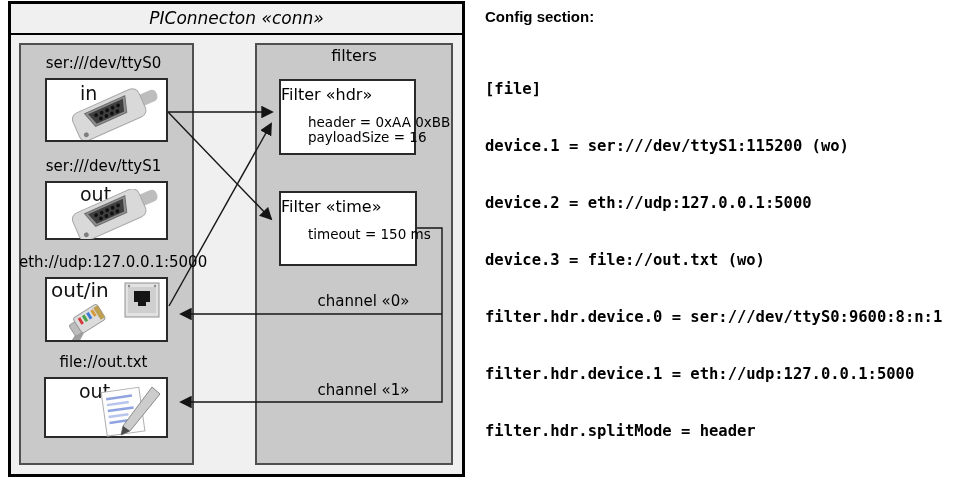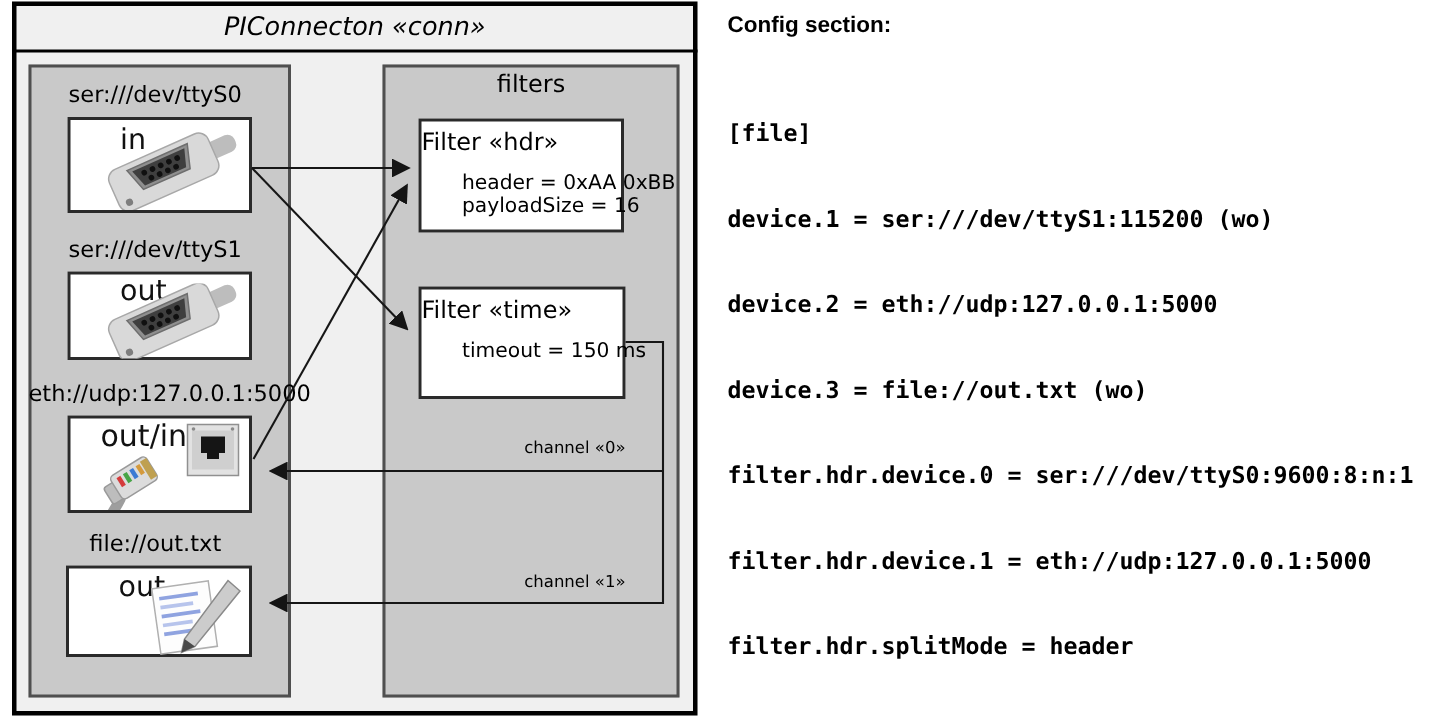--- a/index.html
+++ b/index.html
@@ -23,21 +23,21 @@
   
   .dev-label{position:absolute;left:19px;width:169px;text-align:center;font-size:15px;height:18px;}
   .dev-box{position:absolute;background:#fff;border:2px solid #2a2a2a;box-sizing:border-box;}
   .mode-label{position:absolute;font-size:19px;line-height:19px;color:#111;}
 
   
   .filter-box{position:absolute;background:#fff;border:2px solid #2a2a2a;box-sizing:border-box;}
   .filter-title{position:absolute;left:0;top:4px;width:100%;text-align:left;font-size:16px;}
   .filter-props{position:absolute;left:7px;top:34px;font-size:13.5px;line-height:15px;white-space:nowrap;margin-left:20px;}
 
-  .channel-label{position:absolute;left:310px;width:107px;text-align:right;font-size:11px;}
+  .channel-label{position:absolute;left:310px;width:107px;text-align:center;font-size:15px;}
 
   .overlay{position:absolute;left:0;top:0;pointer-events:none;}
 
   
   .config{position:absolute;left:485px;top:8px;}
   .config-heading{font-family:Liberation Sans, sans-serif;font-weight:bold;font-size:15px;height:18px;}
   .config-lines{margin-top:16px;font-family:"DejaVu Sans Mono",monospace;font-weight:bold;
                 font-size:15.5px;line-height:19px;white-space:pre;}
 </style>
 </head>
@@ -92,21 +92,21 @@
           <circle cx="47" cy="25" r="1.9" fill="#101010"></circle>
           <circle cx="53" cy="25" r="1.9" fill="#101010"></circle>
           <circle cx="59" cy="25" r="1.9" fill="#101010"></circle>
         <circle cx="21" cy="34" r="2.4" fill="#7e7e7e"></circle>
       </g>
     </svg>
   </div>
 
   <div class="dev-label" style="top:253px">eth://udp:127.0.0.1:5000</div>
   <div class="dev-box" style="left:45px;top:277px;width:123px;height:65px">
-    <div class="mode-label" style="left:20px;top:2px;font-size:20px">out/in</div>
+    <div class="mode-label" style="left:4px;top:2px;font-size:20px">out/in</div>
     <svg width="36" height="36" style="position:absolute;right:6px;top:3px">
       <rect x="1" y="1" width="34" height="34" fill="#e2e2e2" stroke="#909090"></rect>
       <rect x="4" y="5" width="28" height="26" fill="#cfcfcf"></rect>
       <path d="M10 9 h16 v11 h-4 v4 h-8 v-4 h-4 z" fill="#151515"></path>
       <circle cx="5" cy="4" r="1.2" fill="#8a8a8a"></circle>
         <circle cx="31" cy="4" r="1.2" fill="#8a8a8a"></circle>
     </svg>
     <svg width="84" height="40" style="position:absolute;left:4px;top:21px">
       <g transform="rotate(-32 38 20)">
         <path d="M2 36 Q14 32 24 26" stroke="#9e9e9e" stroke-width="7" fill="none" stroke-linecap="round"></path>

